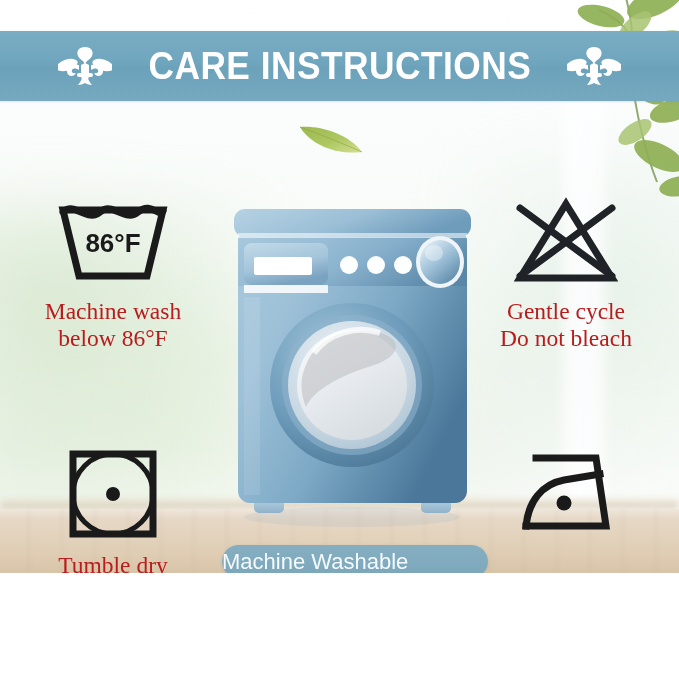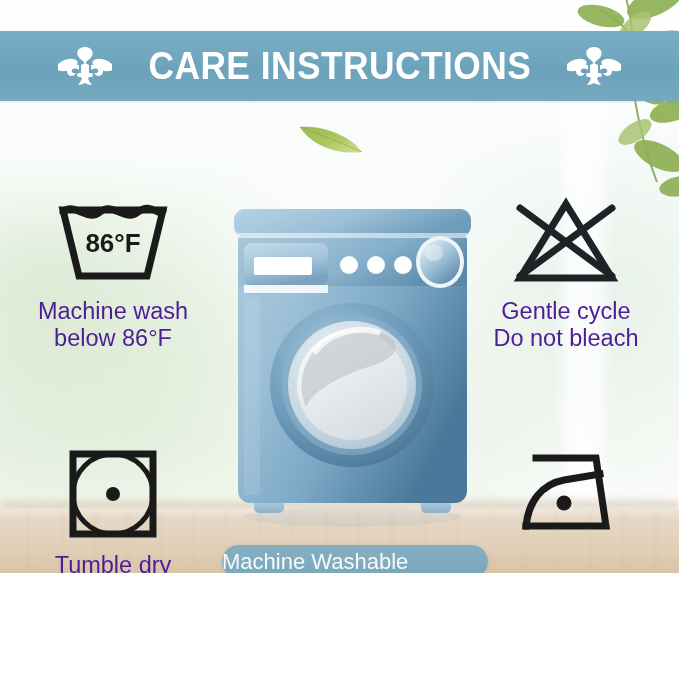--- a/index.html
+++ b/index.html
@@ -173,24 +173,24 @@
     flex-direction: column;
     align-items: center;
     width: 210px;
   }
   .care-icon {
     display: block;
   }
   .care-label {
     margin-top: 10px;
     text-align: center;
-    color: #4c1d95;
+    color: #b91c1c;
     font-size: 23.5px;
     line-height: 1.16;
-    font-family: Liberation Sans, sans-serif;
+    font-family: Liberation Serif, serif;
     white-space: pre-line;
   }
 
   #item-wash    { left: 8px;   top: 196px; }
   #item-bleach  { left: 461px; top: 196px; }
   #item-dry     { left: 8px;   top: 446px; }
   #item-iron    { left: 461px; top: 446px; }
 
   
   .machine {

